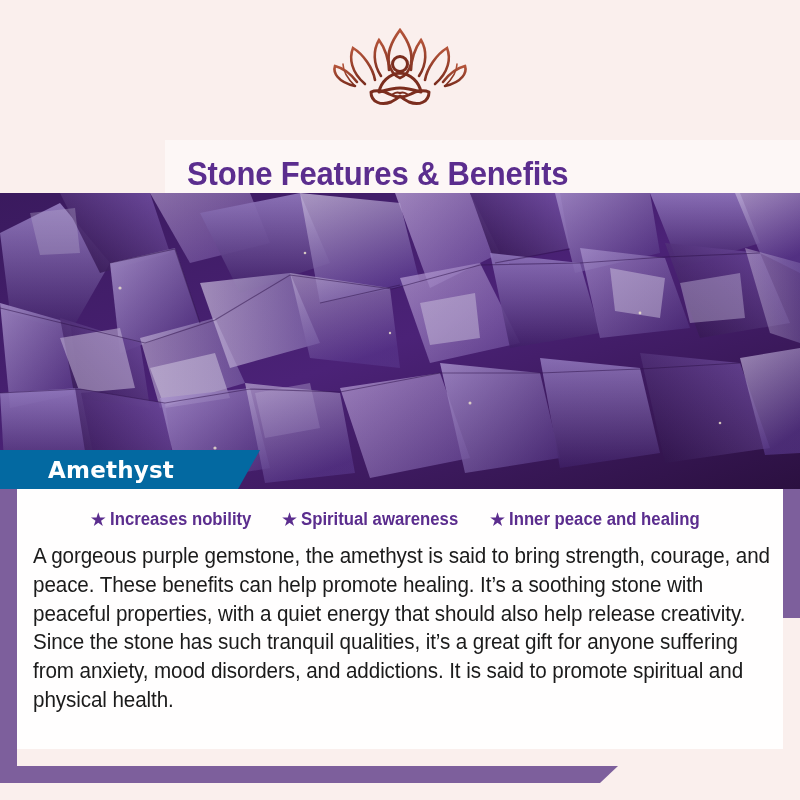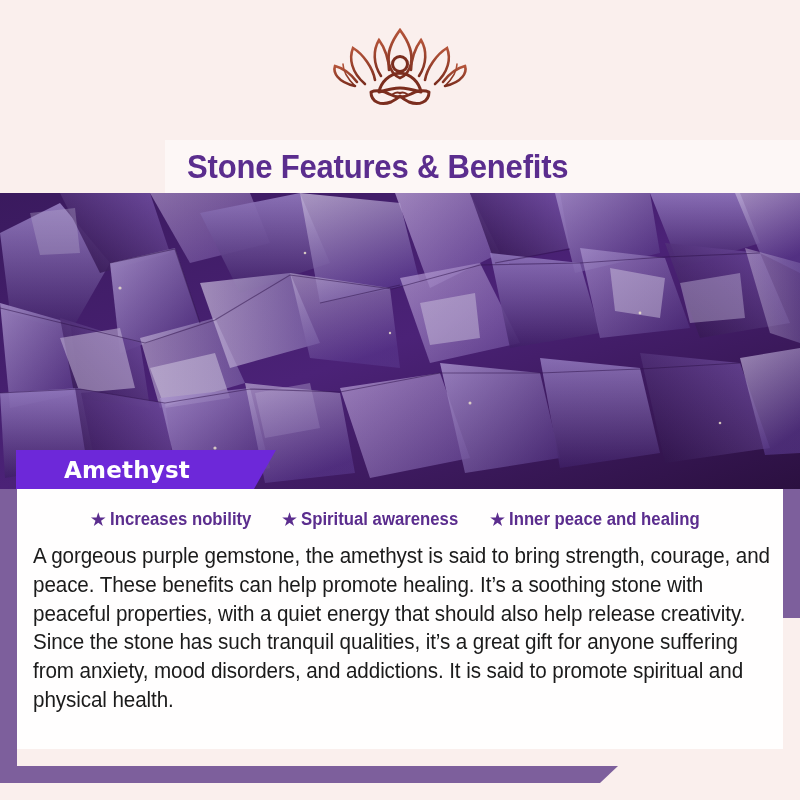--- a/index.html
+++ b/index.html
@@ -99,21 +99,21 @@
 
   
   .title-band {
     position: absolute;
     top: 140px;
     left: 165px;
     width: 635px;
     height: 53px;
     background: #fdf7f6;
     display: flex;
-    align-items: center;
+    align-items: flex-end;
     justify-content: flex-start;
     z-index: 4;
   }
   .title-text {
     font-family: "Liberation Sans Narrow", "Liberation Sans", sans-serif;
     font-size: 33px;
     font-weight: 700;
     color: #5b2d8e;
     letter-spacing: -0.2px;
     transform: scaleX(0.94);
@@ -136,24 +136,24 @@
   .photo svg {
     display: block;
     width: 800px;
     height: 296px;
   }
 
   
   .stone-banner {
     position: absolute;
     top: 450px;
-    left: 16px;
+    left: 0;
     width: 260px;
     height: 39px;
-    background: #6d28d9;
+    background: #0369a1;
     clip-path: polygon(0 0, 100% 0, calc(100% - 22px) 100%, 0 100%);
     display: flex;
     align-items: center;
     z-index: 3;
   }
   .stone-banner-text {
     color: #ffffff;
     font-size: 23px;
     font-weight: 700;
     letter-spacing: 0.2px;

